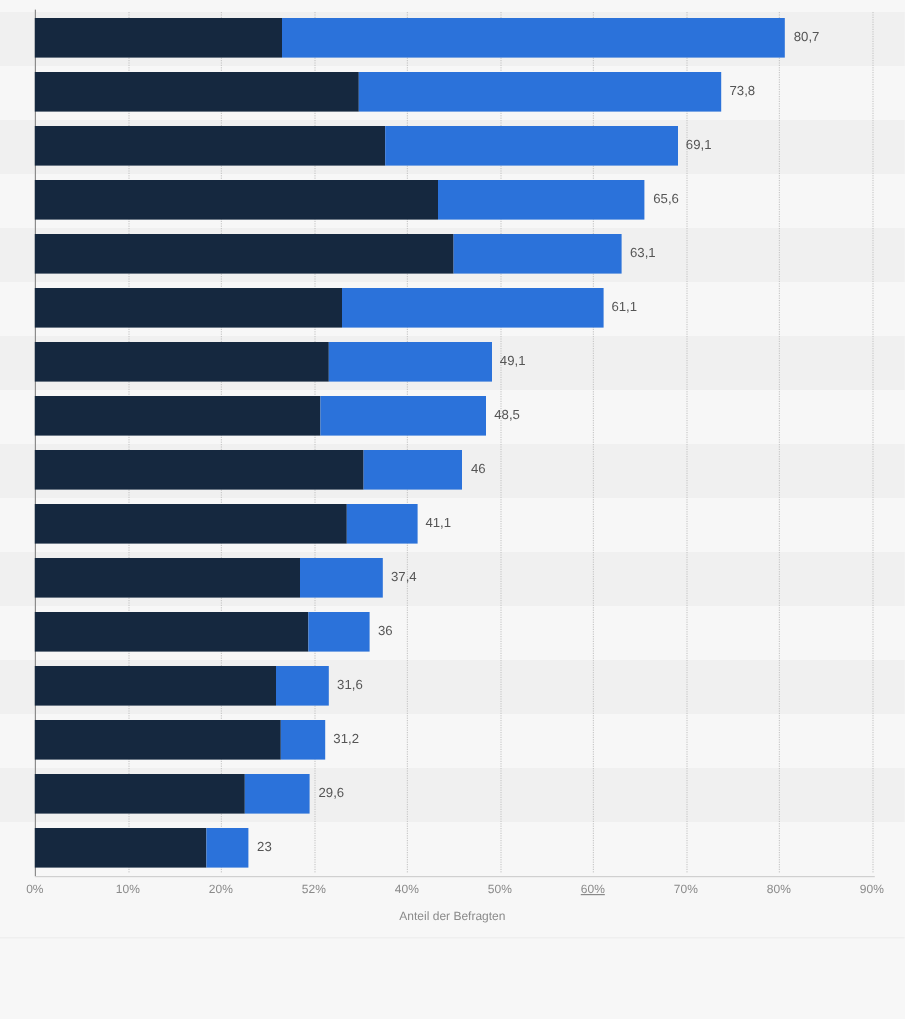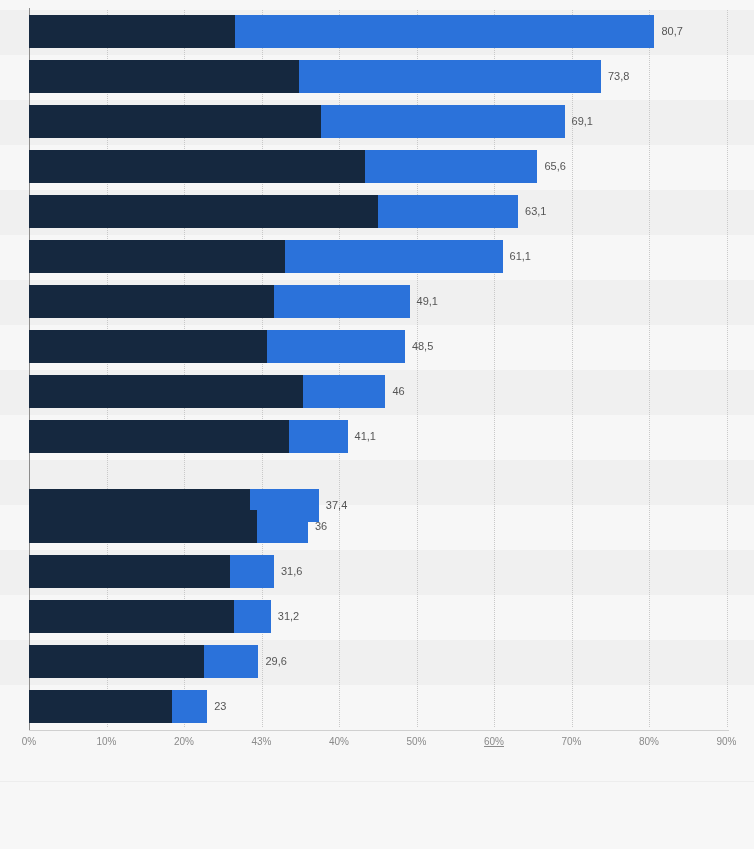--- a/index.html
+++ b/index.html
@@ -201,21 +201,21 @@
         <div class="bar-row" style="top: 375px; width: 356.5px;">
           <div class="seg dark" style="width: 274.35px; background: rgb(21, 40, 63);"></div>
           <div class="seg blue" style="left: 274.35px; width: 82.15px; background: rgb(43, 114, 218);"></div>
           <div class="bar-label" style="left: 356.5px;">46</div>
         </div>
         <div class="bar-row" style="top: 420px; width: 384px;">
           <div class="seg dark" style="width: 260.4px; background: rgb(21, 40, 63);"></div>
           <div class="seg blue" style="left: 260.4px; width: 58.125px; background: rgb(43, 114, 218);"></div>
           <div class="bar-label" style="left: 318.525px;">41,1</div>
         </div>
-        <div class="bar-row" style="top: 465px; width: 265px; margin-top: 24px;">
+        <div class="bar-row" style="top: 465px; width: 265px;">
           <div class="seg dark" style="width: 220.875px; background: rgb(21, 40, 63);"></div>
           <div class="seg blue" style="left: 220.875px; width: 68.975px; background: rgb(43, 114, 218);"></div>
           <div class="bar-label" style="left: 289.85px;">37,4</div>
         </div>
         <div class="bar-row" style="top: 510px; width: 279px; border-radius: 13px;">
           <div class="seg dark" style="width: 227.85px; background: rgb(21, 40, 63);"></div>
           <div class="seg blue" style="left: 227.85px; width: 51.15px; background: rgb(43, 114, 218);"></div>
           <div class="bar-label" style="left: 279px;">36</div>
         </div>
         <div class="bar-row" style="top: 555px; width: 244.9px;">
@@ -239,23 +239,24 @@
           <div class="bar-label" style="left: 178.25px;">23</div>
         </div>
       </div>
   </div>
 
   <div id="x-axis-line"></div>
   <div id="x-ticks">
       <div class="tick-label" style="left: 29px;">0%</div>
       <div class="tick-label" style="left: 106.5px;">10%</div>
       <div class="tick-label" style="left: 184px;">20%</div>
-      <div class="tick-label" style="left: 261.5px;">43%</div>
+      <div class="tick-label" style="left: 261.5px;">52%</div>
       <div class="tick-label" style="left: 339px;">40%</div>
       <div class="tick-label" style="left: 416.5px;">50%</div>
       <div class="tick-label" style="left: 494px; text-decoration: underline;">60%</div>
       <div class="tick-label" style="left: 571.5px;">70%</div>
       <div class="tick-label" style="left: 649px;">80%</div>
       <div class="tick-label" style="left: 726.5px;">90%</div>
     </div>
+  <div id="x-axis-title">Anteil der Befragten</div>
   <div id="footer-area"></div>
 
 </div>
 
 </body></html>

